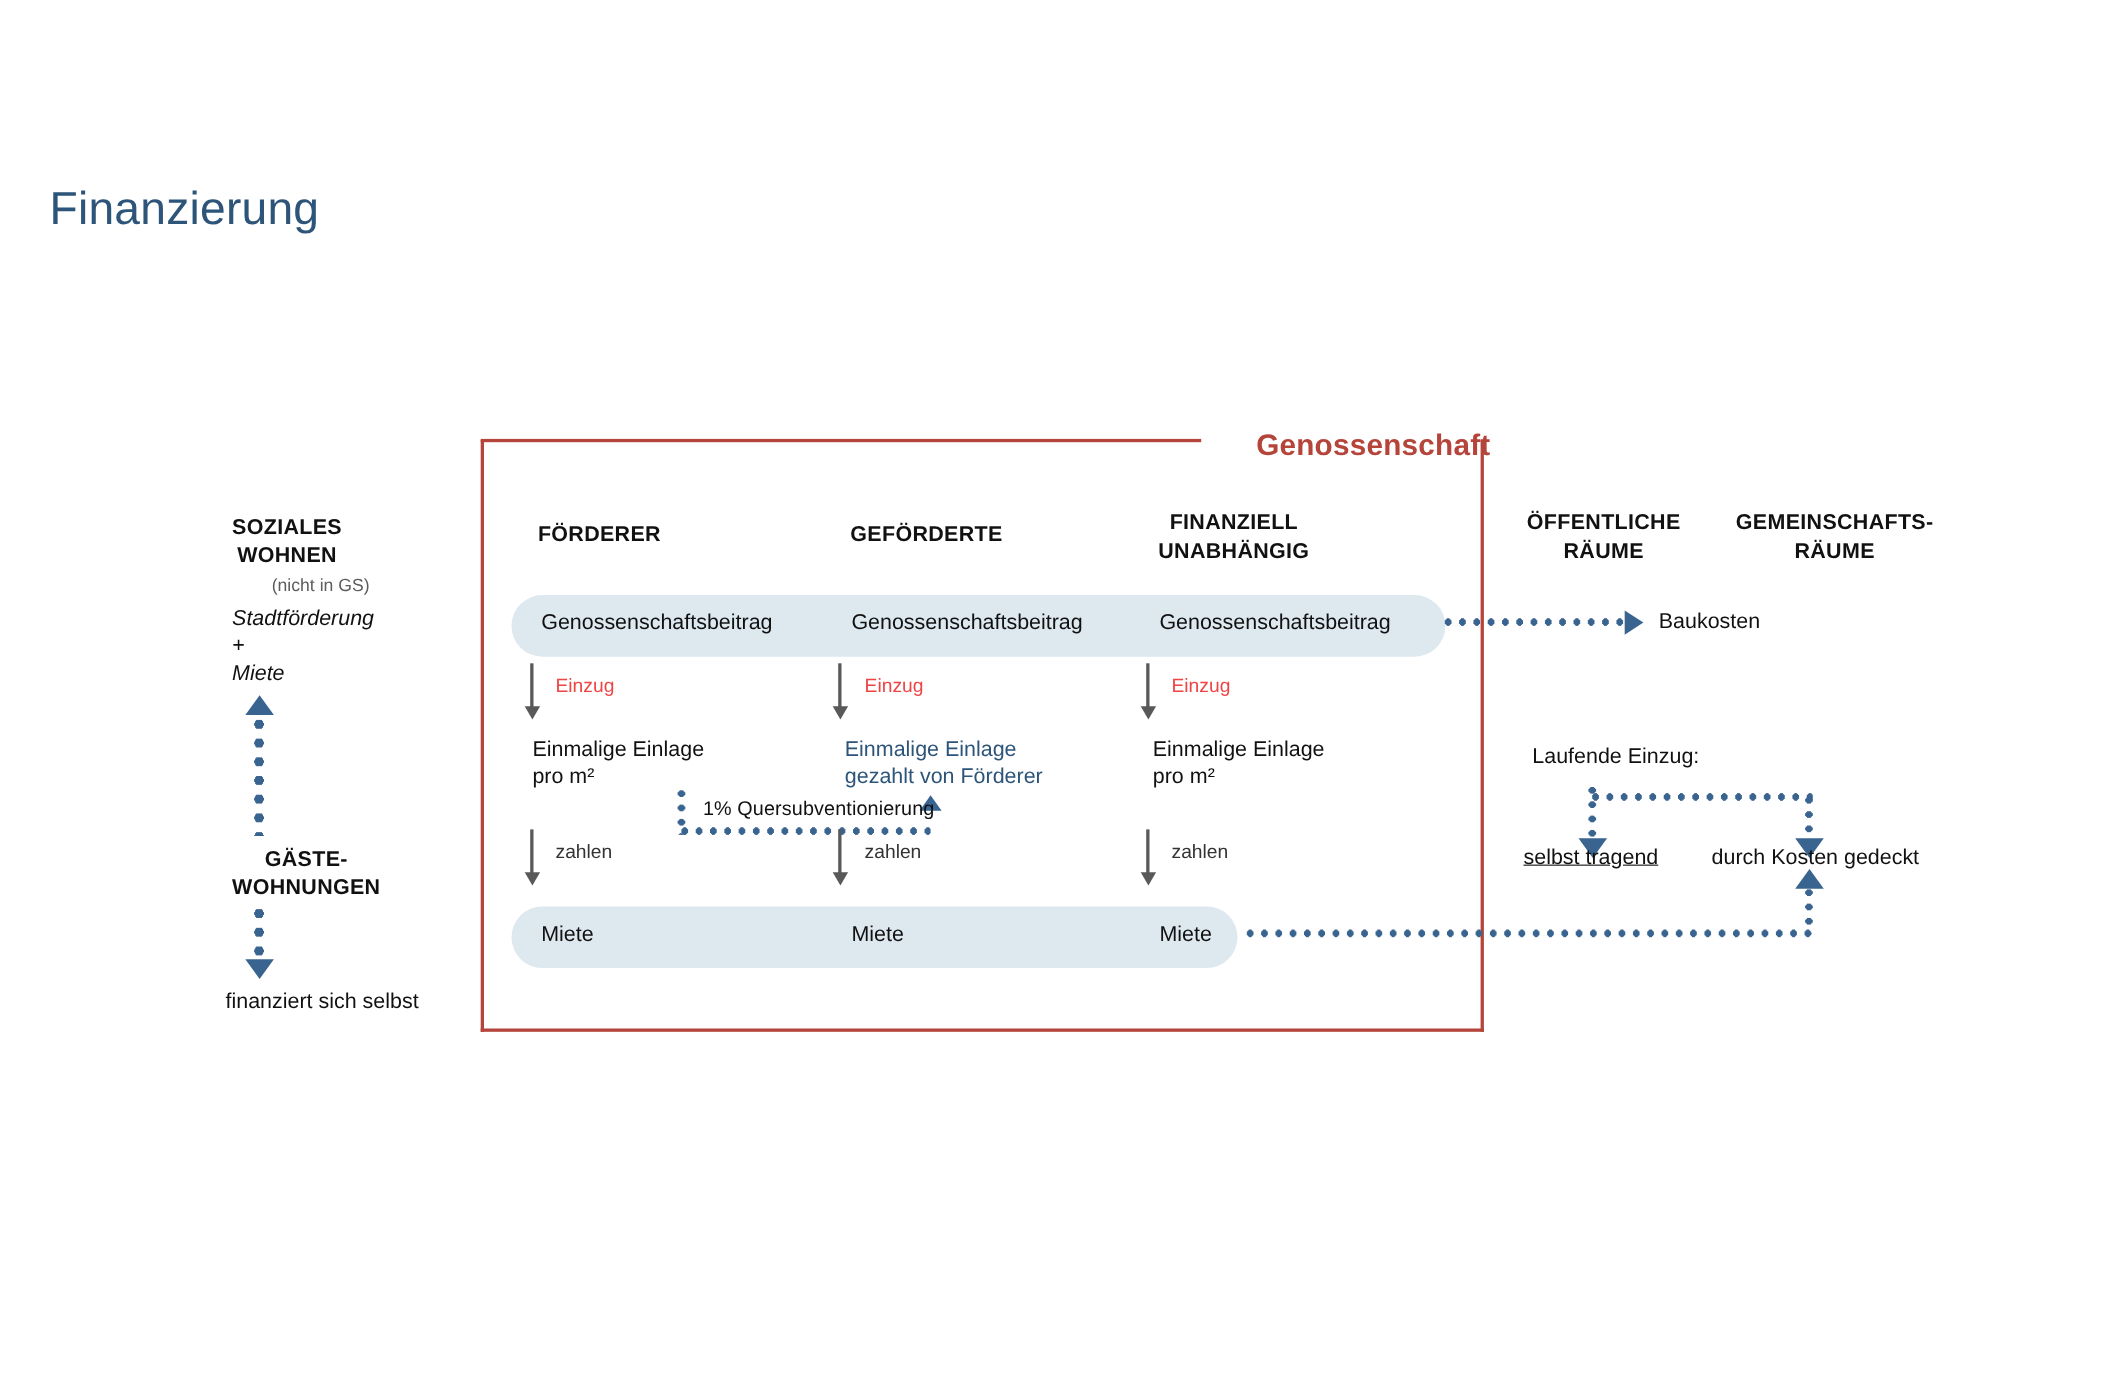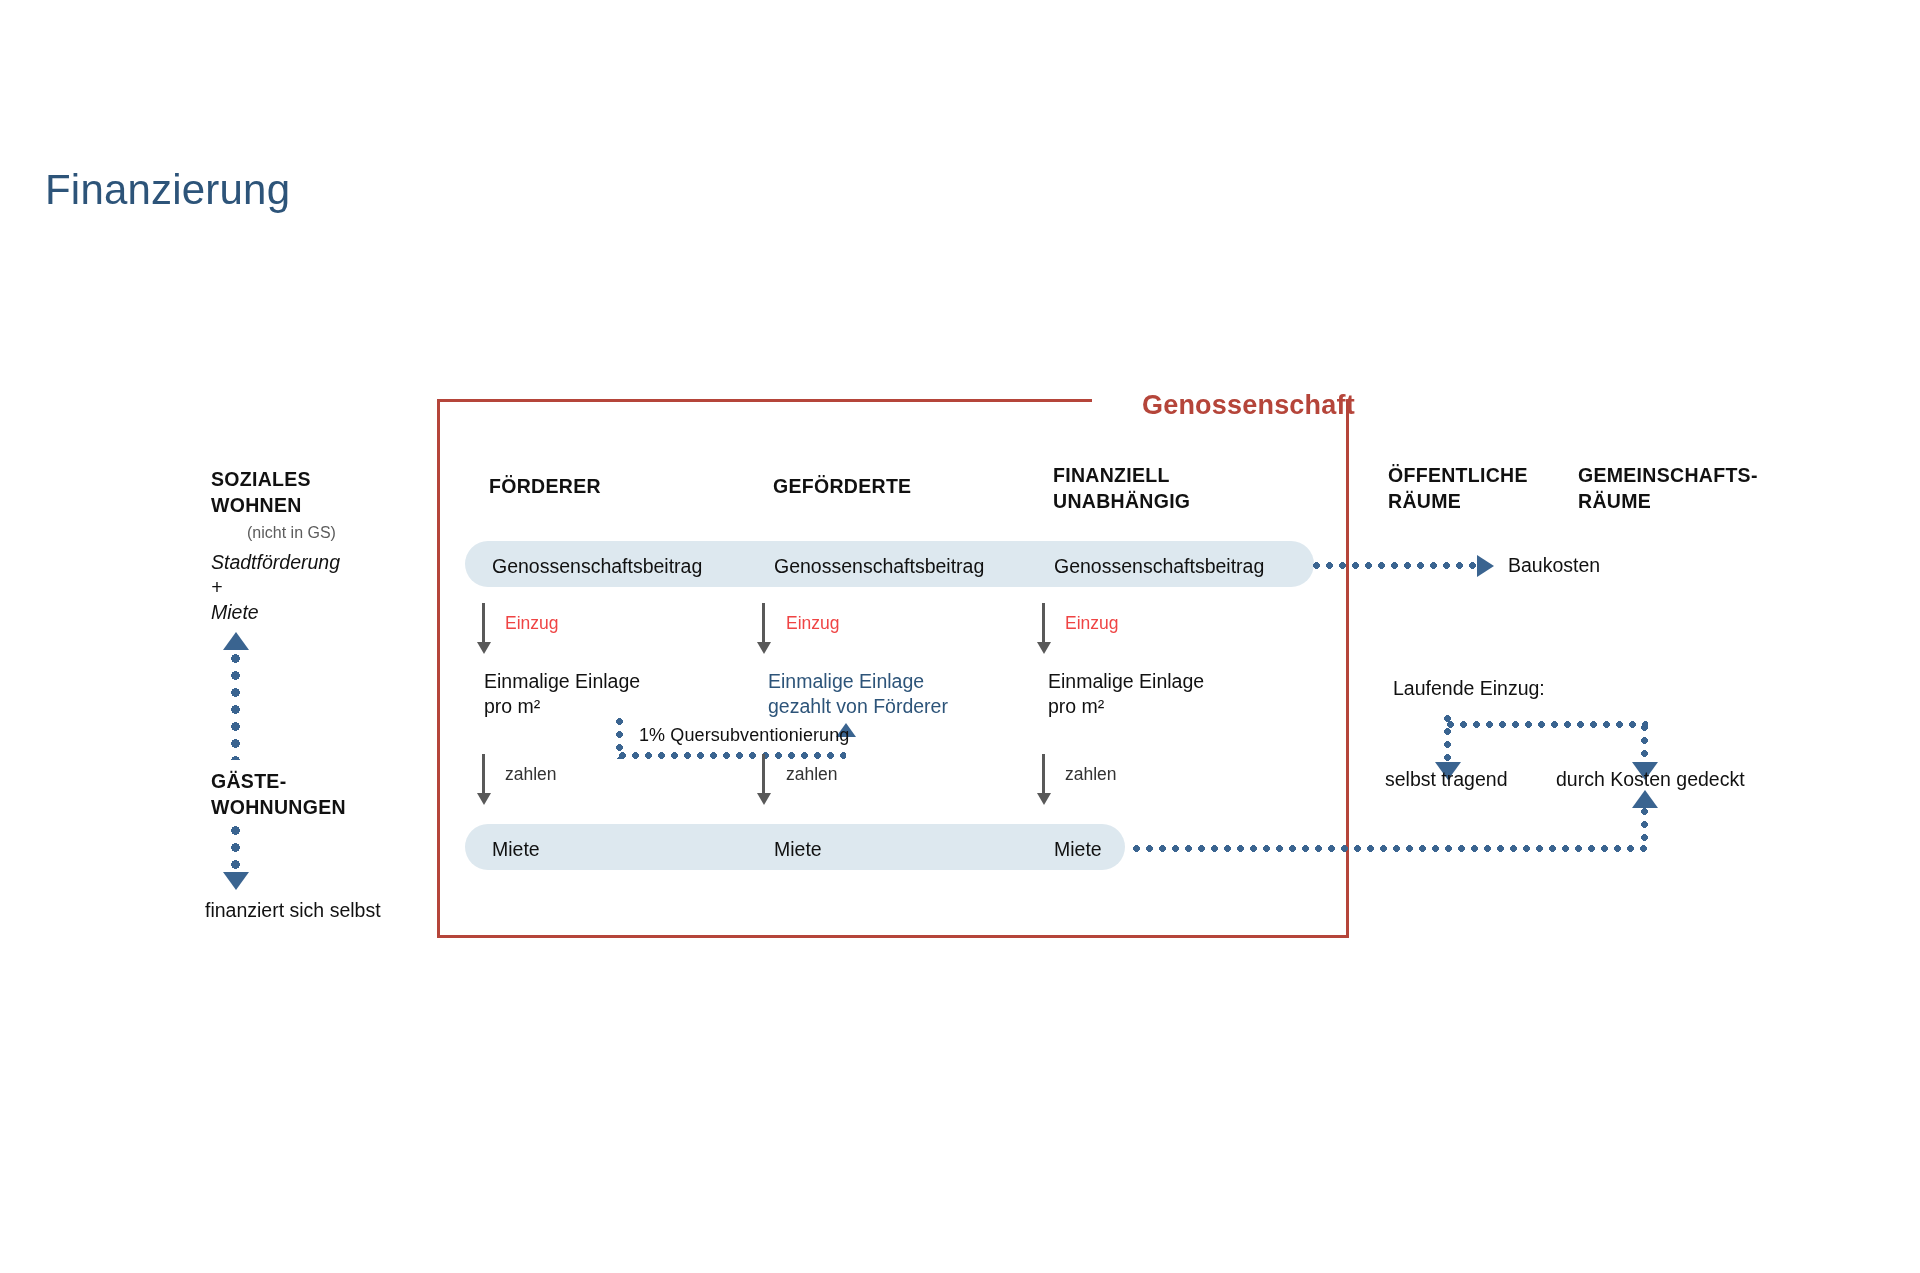--- a/index.html
+++ b/index.html
@@ -13,21 +13,21 @@
   
   #page-title{
     left:45px;top:166px;
     font-size:42px;font-weight:400;letter-spacing:.2px;
     color:#2d5479;
   }
 
   
   .cap{
     font-size:19.5px;font-weight:700;letter-spacing:.3px;
-    line-height:26px;color:#111;white-space:pre-line;
+    line-height:26px;color:#111;white-space:pre-line;text-align:center;
   }
   .body-txt{
     font-size:19.5px;font-weight:400;line-height:25px;
     color:#111;white-space:pre-line;
   }
   .muted{
     font-size:16px;color:#5c5c5c;font-weight:400;line-height:22px;
   }
   .blue-txt{color:#2d5479;}
   .tiny-lbl{font-size:18px;color:#111;letter-spacing:.1px;}
@@ -41,21 +41,21 @@
   #coop-frame-top-left{
     left:437px;top:399px;width:655px;height:3px;background:#b5453a;
   }
   #coop-label{
     left:1142px;top:390px;
     font-size:27px;font-weight:700;color:#b5453a;letter-spacing:.2px;
   }
 
   
   .pill{
-    background:#dde8ef;border-radius:34px;height:46px;
+    background:#dde8ef;border-radius:34px;height:56px;
   }
   #pill-beitrag{left:465px;top:541px;width:849px;}
   #pill-miete{left:465px;top:824px;width:660px;}
   .pill-cell{
     position:absolute;top:0;height:50px;line-height:50px;
     font-size:19.5px;color:#111;
   }
 
   
   .colhdr{top:473px;}
@@ -217,20 +217,20 @@
 <div class="abs body-txt" style="left:1393px;top:676px;">Laufende Einzug:</div>
 
 <div class="abs">
   <div class="abs dot-v" style="left:1444px;top:712px;height:62px;"></div>
   <div class="abs dot-h" style="left:1444px;top:721px;width:204px;"></div>
   <div class="abs dot-v" style="left:1641px;top:721px;height:53px;"></div>
   <div class="abs tri-down" style="left:1435px;top:762px;"></div>
   <div class="abs tri-down" style="left:1632px;top:762px;"></div>
 </div>
 
-<div class="abs body-txt" style="left:1385px;top:767px;">selbst tragend</div>
+<div class="abs body-txt" style="left:1385px;top:767px;text-decoration:underline;">selbst tragend</div>
 <div class="abs body-txt" style="left:1556px;top:767px;">durch Kosten gedeckt</div>
 
 <div class="abs">
   <div class="abs dot-h" style="left:1130px;top:845px;width:520px;"></div>
   <div class="abs dot-v" style="left:1641px;top:805px;height:44px;"></div>
   <div class="abs tri-up" style="left:1632px;top:790px;"></div>
 </div>
 
 </body></html>

